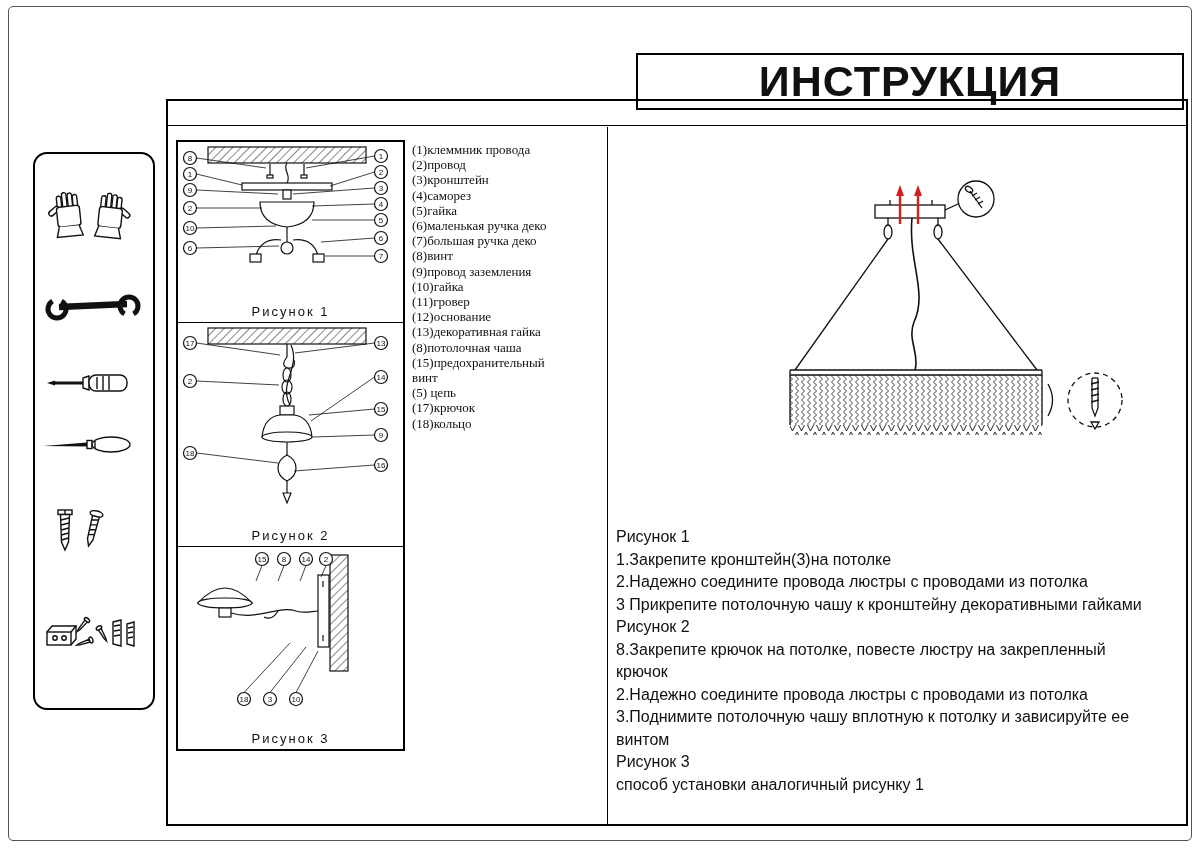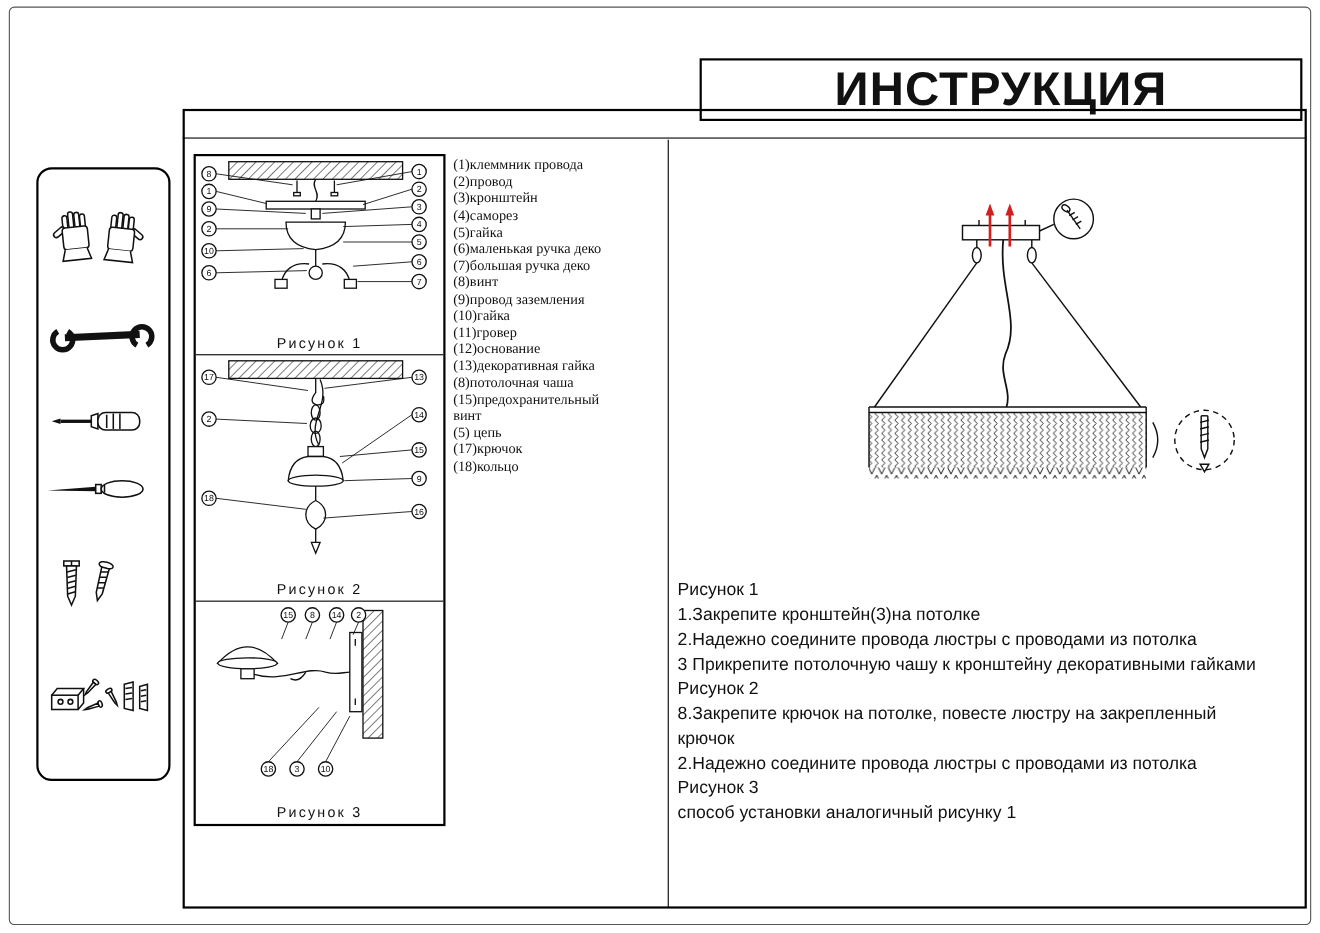--- a/index.html
+++ b/index.html
@@ -414,17 +414,18 @@
   </div>
 
   <div class="abs instructions">
       <div class="instr-line">Рисунок 1</div>
       <div class="instr-line">1.Закрепите кронштейн(3)на потолке</div>
       <div class="instr-line">2.Надежно соедините провода люстры с проводами из потолка</div>
       <div class="instr-line">3 Прикрепите потолочную чашу к кронштейну декоративными гайками</div>
       <div class="instr-line">Рисунок 2</div>
       <div class="instr-line">8.Закрепите крючок на потолке, повесте люстру на закрепленный крючок</div>
       <div class="instr-line">2.Надежно соедините провода люстры с проводами из потолка</div>
+      <div class="instr-line">3.Поднимите потолочную чашу вплотную к потолку и зависируйте ее винтом</div>
       <div class="instr-line">Рисунок 3</div>
       <div class="instr-line">способ установки аналогичный рисунку 1</div>
     </div>
 
 </div>
 
 </body></html>

